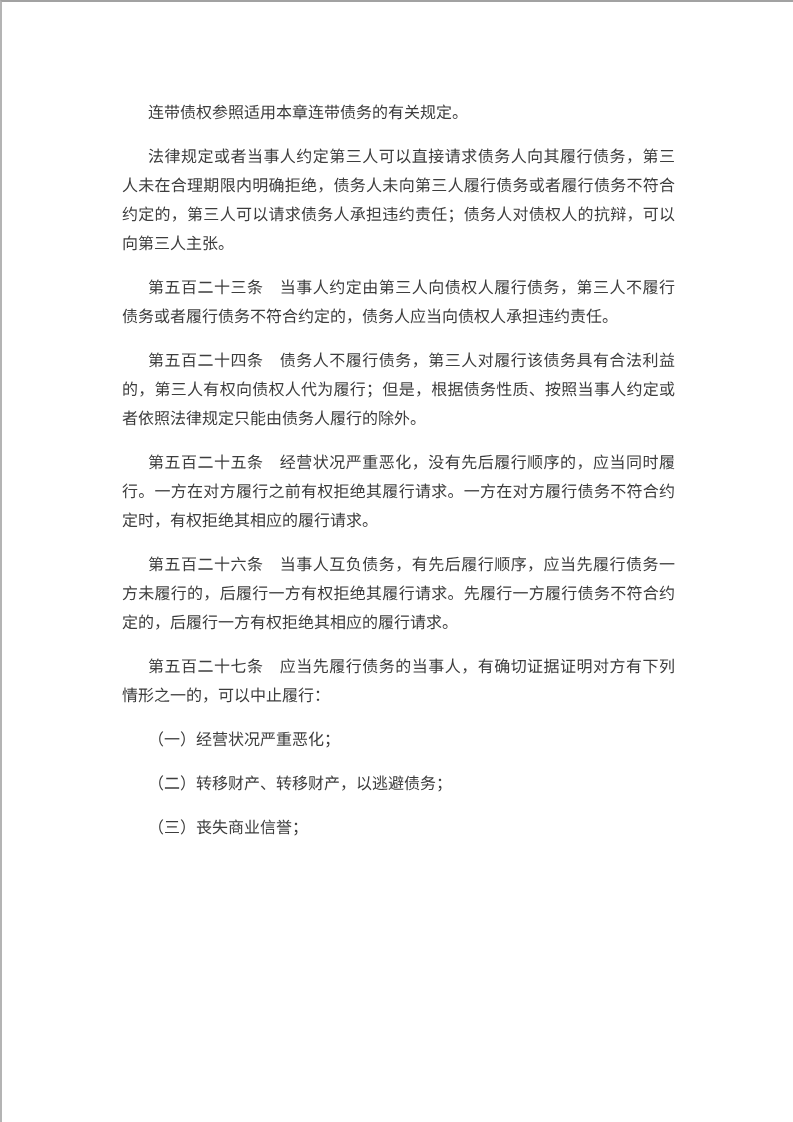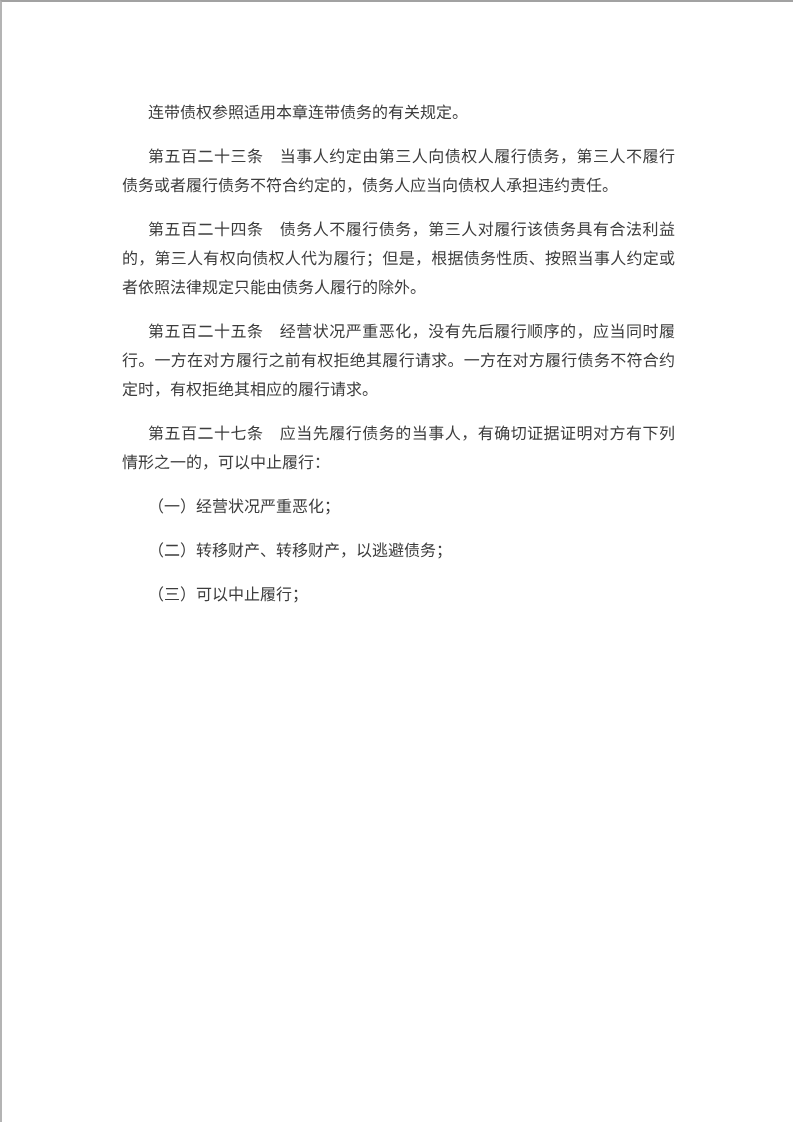--- a/index.html
+++ b/index.html
@@ -41,21 +41,23 @@
     word-break: break-all;
   }
   .content p:last-child { margin-bottom: 0; }
 </style>
 </head>
 <body>
 
 <div class="page">
   <div class="content">
     <p>连带债权参照适用本章连带债务的有关规定。</p>
+    <p>法律规定或者当事人约定第三人可以直接请求债务人向其履行债务，第三人未在合理期限内明确拒绝，债务人未向第三人履行债务或者履行债务不符合约定的，第三人可以请求债务人承担违约责任；债务人对债权人的抗辩，可以向第三人主张。</p>
     <p>第五百二十三条　当事人约定由第三人向债权人履行债务，第三人不履行债务或者履行债务不符合约定的，债务人应当向债权人承担违约责任。</p>
     <p>第五百二十四条　债务人不履行债务，第三人对履行该债务具有合法利益的，第三人有权向债权人代为履行；但是，根据债务性质、按照当事人约定或者依照法律规定只能由债务人履行的除外。</p>
     <p>第五百二十五条　经营状况严重恶化，没有先后履行顺序的，应当同时履行。一方在对方履行之前有权拒绝其履行请求。一方在对方履行债务不符合约定时，有权拒绝其相应的履行请求。</p>
+    <p>第五百二十六条　当事人互负债务，有先后履行顺序，应当先履行债务一方未履行的，后履行一方有权拒绝其履行请求。先履行一方履行债务不符合约定的，后履行一方有权拒绝其相应的履行请求。</p>
     <p>第五百二十七条　应当先履行债务的当事人，有确切证据证明对方有下列情形之一的，可以中止履行：</p>
     <p>（一）经营状况严重恶化；</p>
     <p>（二）转移财产、转移财产，以逃避债务；</p>
-    <p>（三）可以中止履行；</p>
+    <p>（三）丧失商业信誉；</p>
   </div>
 </div>
 
 </body></html>

